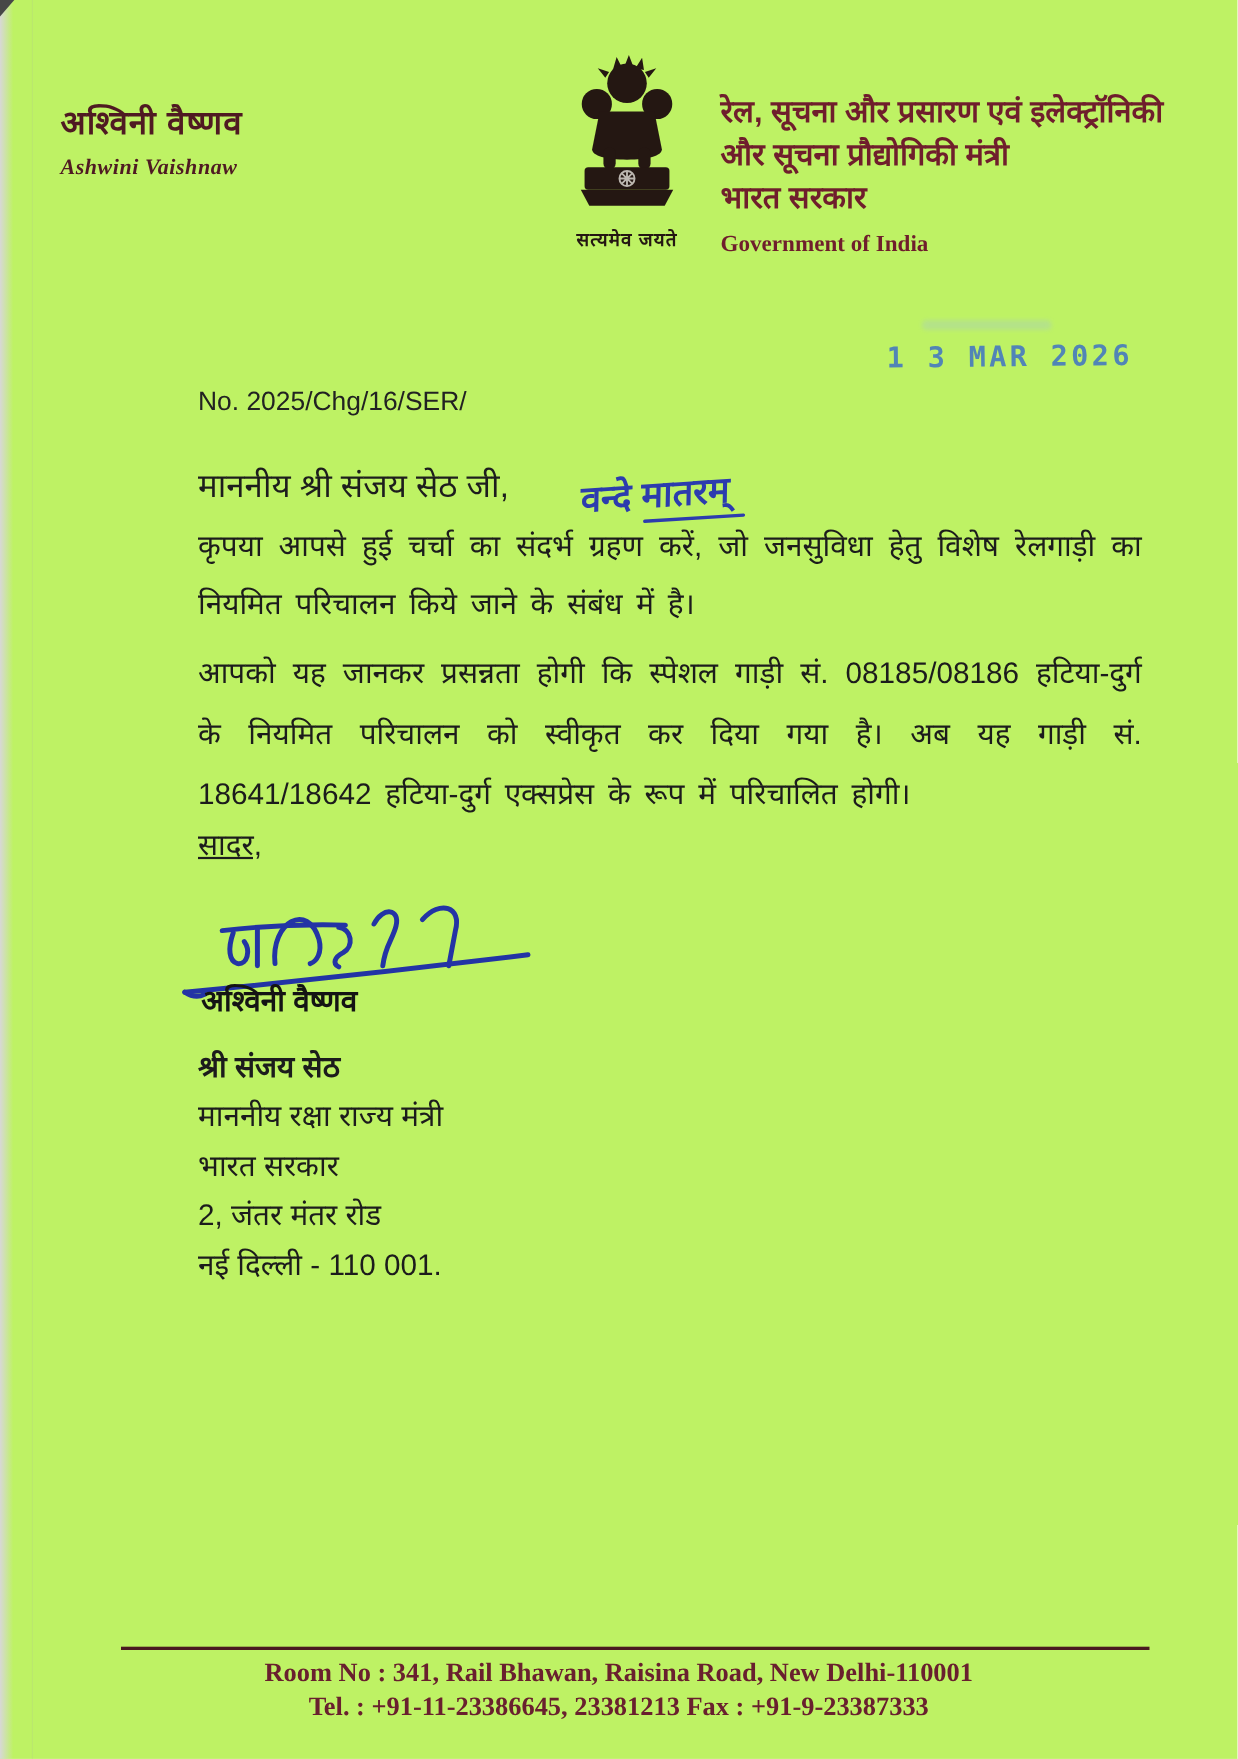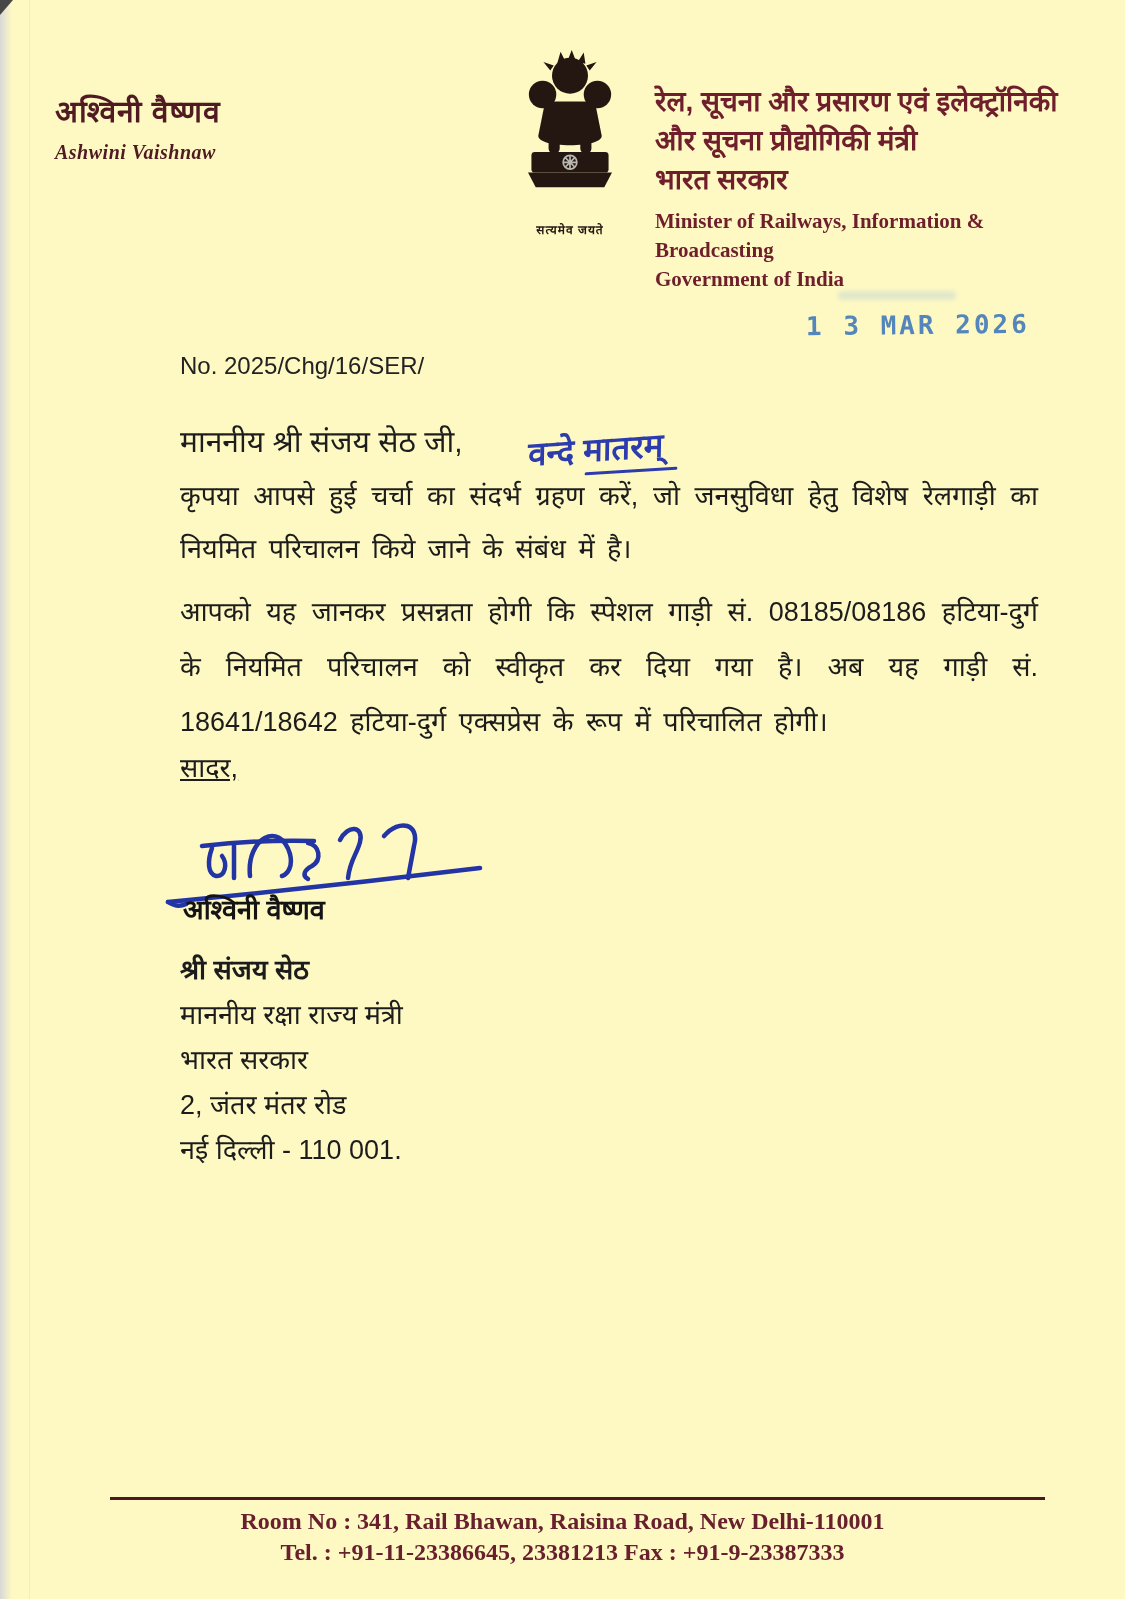--- a/index.html
+++ b/index.html
@@ -1,20 +1,20 @@
 <!DOCTYPE html>
 <html><head>
 <meta charset="utf-8">
 <style>
   * { margin:0; padding:0; box-sizing:border-box; }
   html,body { background:#ffffff; }
   .page {
     position:relative;
     width:1125px; height:1599px;
-    background:#fef9c3;
+    background:#bef264;
     overflow:hidden;
     font-family:"Liberation Sans", sans-serif;
     color:#202020;
   }
   
   .scan-edge-left {
     position:absolute; left:0; top:0; width:12px; height:100%;
     background:linear-gradient(to right,#d8d8d6,rgba(255,255,255,0));
   }
   .scan-line {
@@ -28,21 +28,21 @@
   
   .sender { position:absolute; left:55px; top:90px; color:#4f1a22; }
   .sender-hi { font-size:30px; font-weight:bold; letter-spacing:1px; }
   .sender-en {
     font-family:"Liberation Serif", serif;
     font-size:20px; font-weight:bold; margin-top:10px; letter-spacing:0.5px;font-style:italic;
   }
   .emblem-wrap { position:absolute; left:497px; top:50px; width:146px; text-align:center; }
   .emblem-svg { filter:blur(0.5px); }
   .emblem-motto {
-    margin-top:17px; font-size:12px; font-weight:bold; color:#241712;
+    margin-top:1px; font-size:17px; font-weight:bold; color:#241712;
     letter-spacing:1px; filter:blur(0.6px);
   }
   .office {
     position:absolute; left:655px; top:82px; width:440px;
     text-align:left; color:#6f1e2c;
   }
   .office-hi { font-size:28px; font-weight:bold; line-height:39px; }
   .office-en {
     font-family:"Liberation Serif", serif;
     font-size:21px; font-weight:bold; line-height:29px; margin-top:8px;
@@ -145,21 +145,20 @@
     <div class="emblem-motto">सत्यमेव जयते</div>
   </div>
 
   <div class="office">
     <div class="office-hi">
       <div>रेल, सूचना और प्रसारण एवं इलेक्ट्रॉनिकी</div>
       <div>और सूचना प्रौद्योगिकी मंत्री</div>
       <div>भारत सरकार</div>
     </div>
     <div class="office-en">
-      <div>Minister of Railways, Information &amp; Broadcasting</div>
       <div>Government of India</div>
     </div>
   </div>
 
   <div class="stamp-ghost"></div>
   <div class="date-stamp">1 3 MAR 2026</div>
 
   <div class="reference">No. 2025/Chg/16/SER/</div>
 
   <div class="salutation">माननीय श्री संजय सेठ जी,</div>

